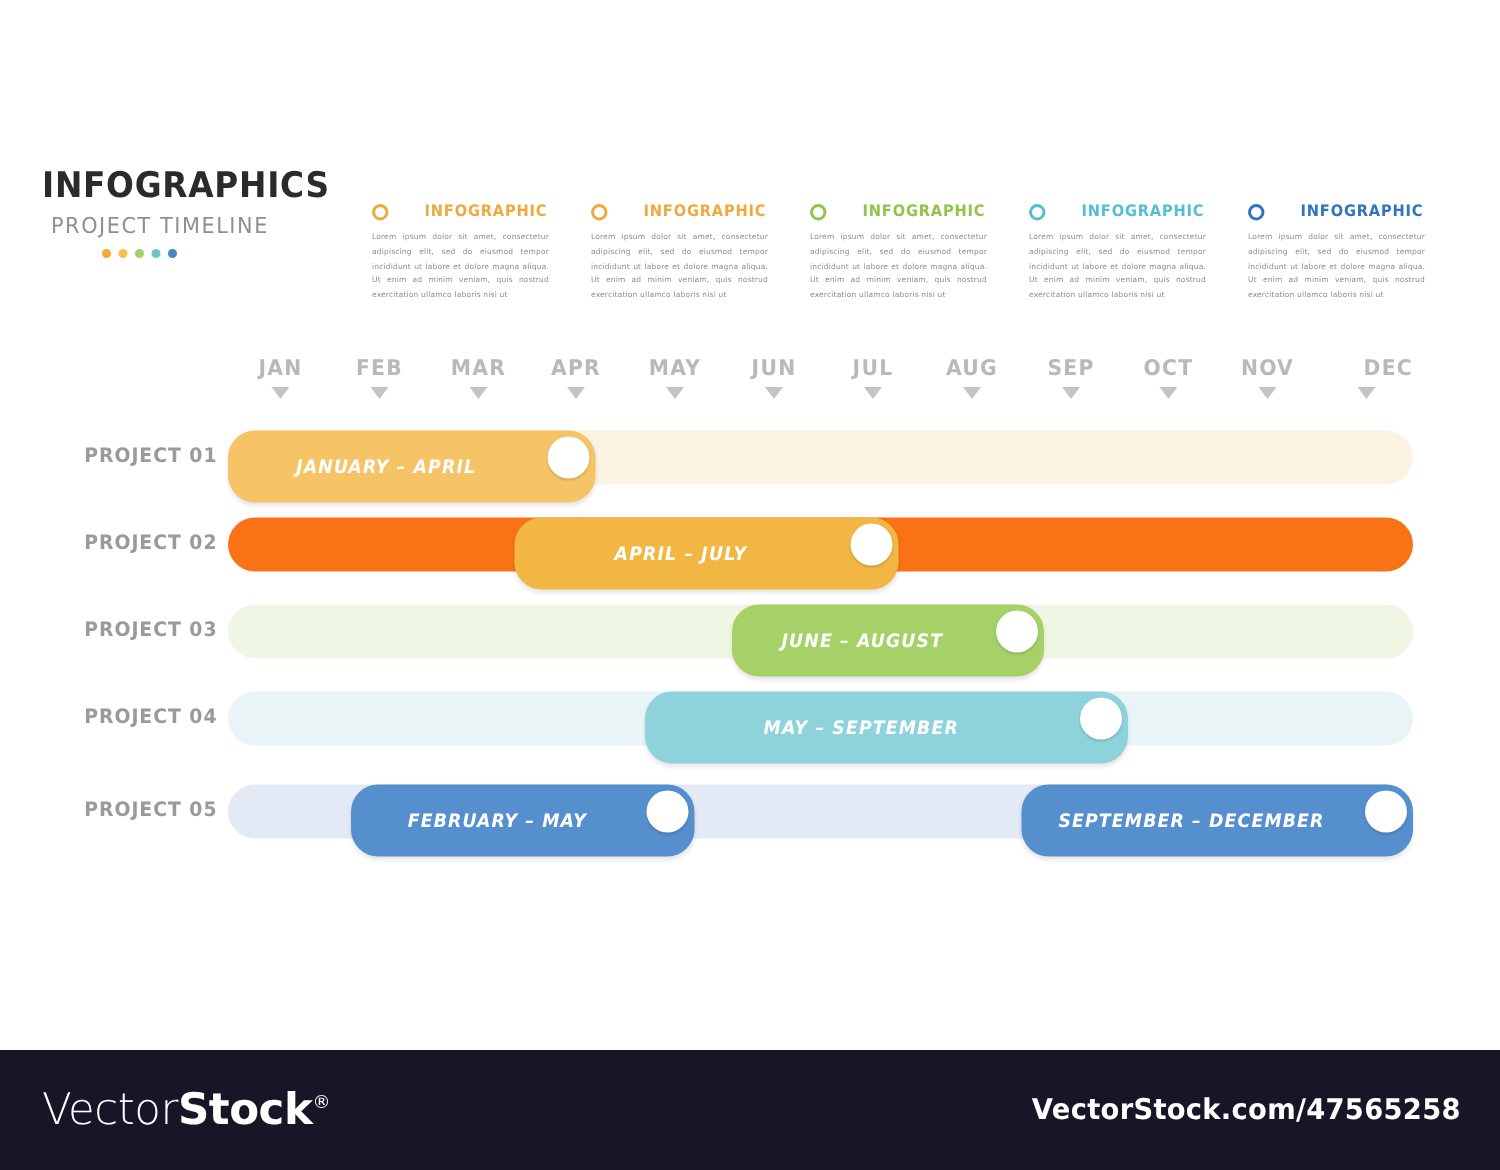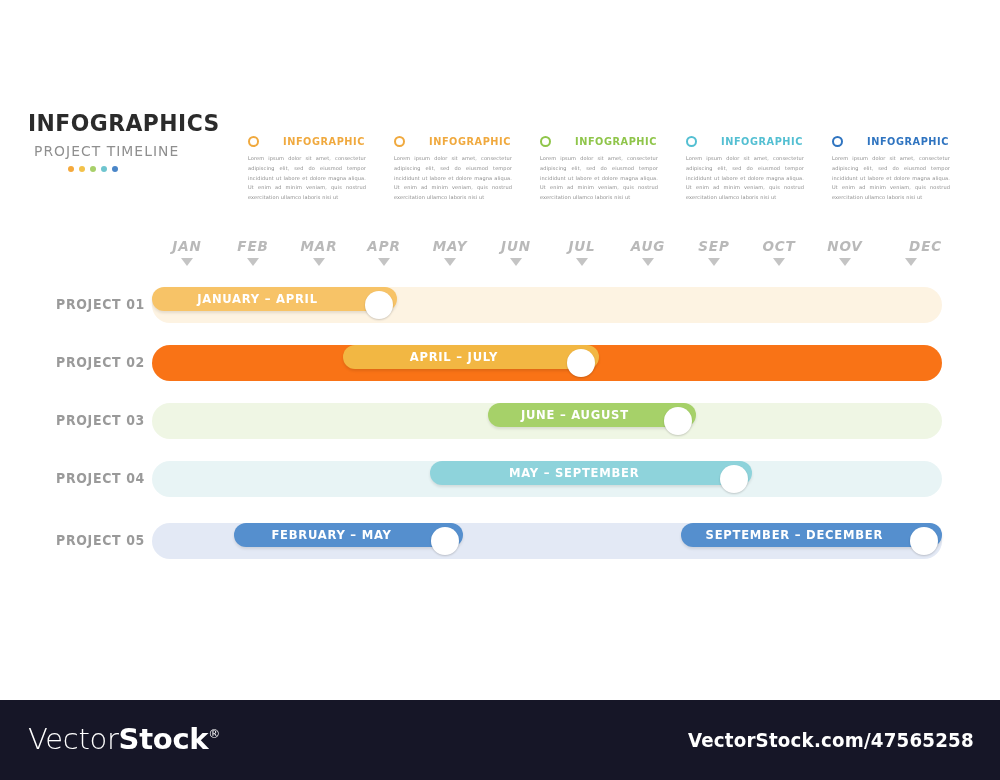--- a/index.html
+++ b/index.html
@@ -103,21 +103,20 @@
     left: 152px;
     top: 238px;
     width: 790px;
     height: 38px;
   }
   .month {
     position: absolute;
     top: 0;
     width: 66px;
     text-align: center;
-    font-style: italic;
   }
   .month-label {
     font-family: "DejaVu Sans", sans-serif;
     font-weight: 700;
     font-size: 14.4px;
     letter-spacing: 0.9px;
     color: #b9b9b9;
     transform: scaleX(0.94);
   }
   .month-arrow {
@@ -156,25 +155,26 @@
     position: absolute;
     left: 152px;
     top: 0;
     width: 790px;
     height: 36px;
     border-radius: 18px;
   }
   .bar {
     position: absolute;
     top: 0;
-    height: 24px;
+    height: 48px;
     border-radius: 18px;
     display: flex;
     align-items: center;
     box-shadow: 0 2px 3px rgba(0,0,0,0.10);
+    font-style: italic;
   }
   .bar-label {
     font-family: "DejaVu Sans", sans-serif;
     font-weight: 700;
     font-size: 12.3px;
     letter-spacing: 0.8px;
     color: #ffffff;
     transform: scaleX(0.94);
     white-space: nowrap;
     position: absolute;

